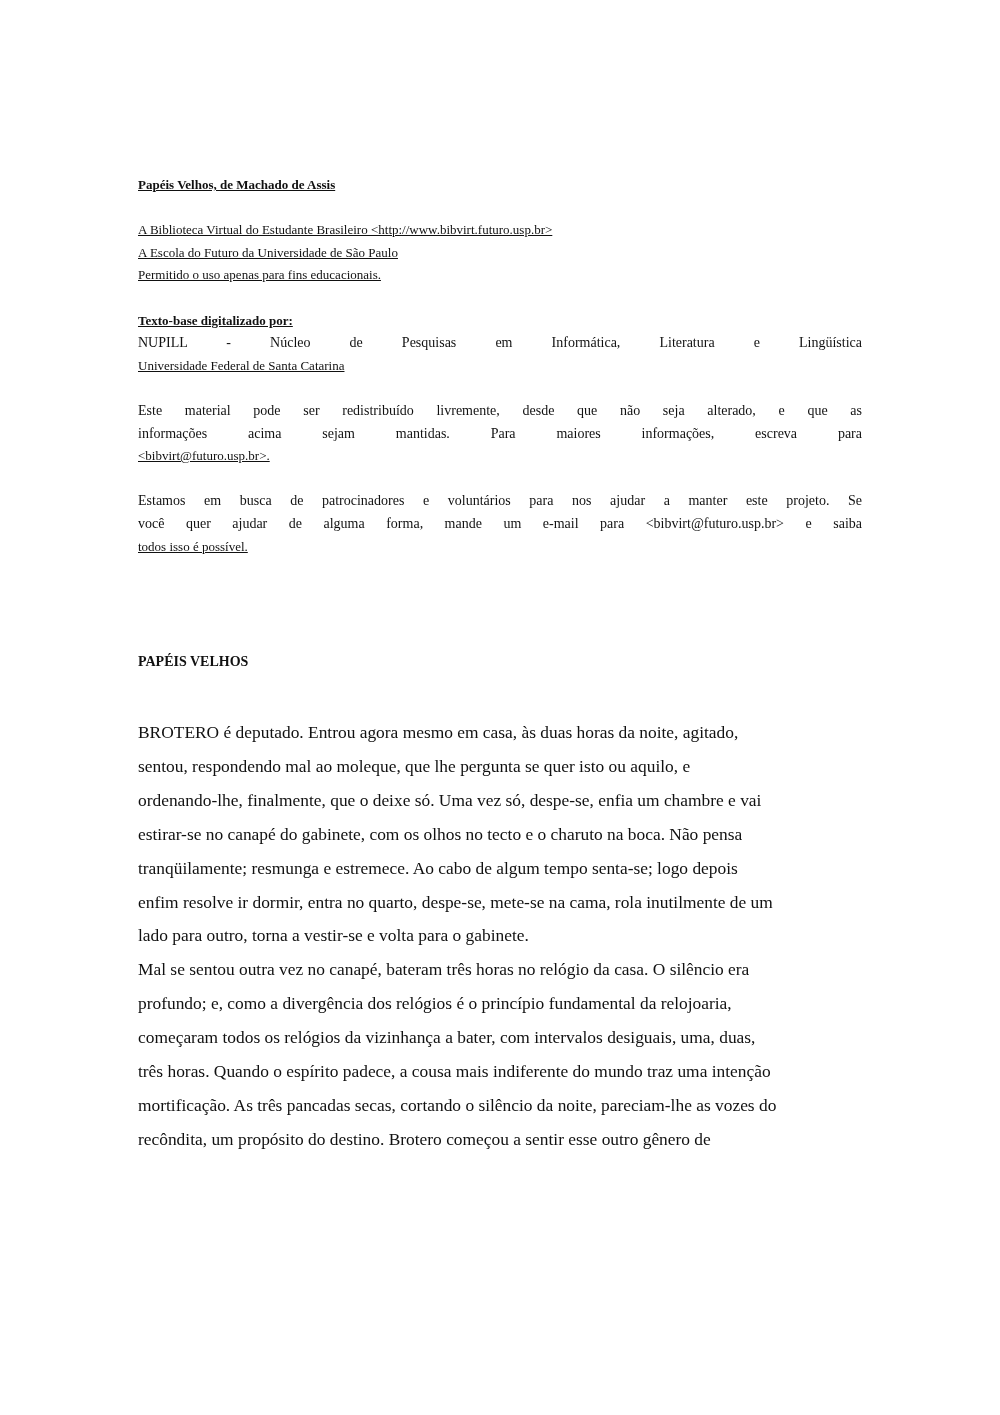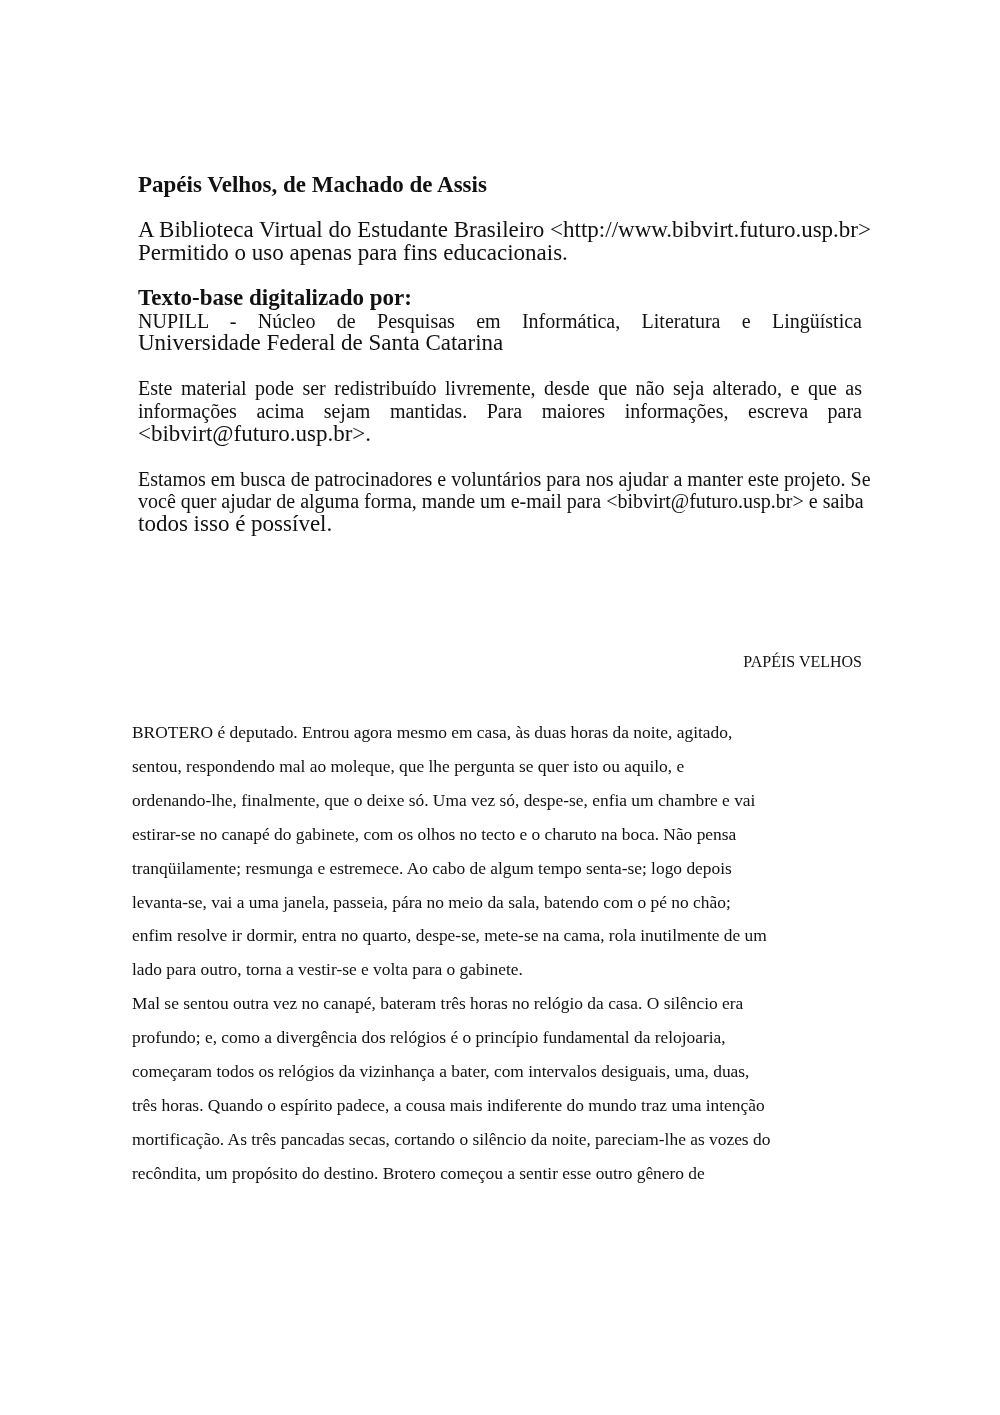--- a/index.html
+++ b/index.html
@@ -15,63 +15,65 @@
       font-family: "Liberation Serif", "DejaVu Serif", serif;
       color: #111111;
     }
     .page {
       position: absolute;
       left: 138px;
       top: 174px;
       width: 724px;
     }
     .line {
-      font-size: 23px;
+      font-size: 13px;
       line-height: 22.6px;
       white-space: nowrap;
+      text-decoration: underline;
     }
     .bold { font-weight: bold; }
     .just {
-      font-size: 20px;
+      font-size: 14px;
       line-height: 22.6px;
       text-align: justify;
       text-align-last: justify;
       white-space: nowrap;
     }
     .gap { height: 22.6px; }
     .title-center {
       position: absolute;
       left: 138px;
       width: 724px;
       top: 650px;
-      text-align: right;
-      font-weight: normal;
-      font-size: 16px;
+      text-align: left;
+      font-weight: bold;
+      font-size: 14px;
       line-height: 24px;
     }
     .story {
       position: absolute;
-      left: 132px;
+      left: 138px;
       top: 716px;
       width: 740px;
     }
     .story .sline {
       font-size: 17.4px;
       line-height: 33.9px;
       white-space: nowrap;
     }
   </style>
 </head>
 <body>
 
 <div class="page">
   <div class="line bold">Papéis Velhos, de Machado de Assis</div>
   <div class="gap"></div>
 
   <div class="line">A Biblioteca Virtual do Estudante Brasileiro &lt;http://www.bibvirt.futuro.usp.br&gt;</div>
+  <div class="line">A Escola do Futuro da Universidade de São Paulo</div>
   <div class="line">Permitido o uso apenas para fins educacionais.</div>
   <div class="gap"></div>
 
   <div class="line bold">Texto-base digitalizado por:</div>
   <div class="just">NUPILL - Núcleo de Pesquisas em Informática, Literatura e Lingüística</div>
   <div class="line">Universidade Federal de Santa Catarina</div>
   <div class="gap"></div>
 
   <div class="just">Este material pode ser redistribuído livremente, desde que não seja alterado, e que as</div>
   <div class="just">informações acima sejam mantidas. Para maiores informações, escreva para</div>
@@ -84,21 +86,20 @@
 </div>
 
 <div class="title-center">PAPÉIS VELHOS</div>
 
 <div class="story">
   <div class="sline">BROTERO é deputado. Entrou agora mesmo em casa, às duas horas da noite, agitado,</div>
   <div class="sline">sentou, respondendo mal ao moleque, que lhe pergunta se quer isto ou aquilo, e</div>
   <div class="sline">ordenando-lhe, finalmente, que o deixe só. Uma vez só, despe-se, enfia um chambre e vai</div>
   <div class="sline">estirar-se no canapé do gabinete, com os olhos no tecto e o charuto na boca. Não pensa</div>
   <div class="sline">tranqüilamente; resmunga e estremece. Ao cabo de algum tempo senta-se; logo depois</div>
-  <div class="sline">levanta-se, vai a uma janela, passeia, pára no meio da sala, batendo com o pé no chão;</div>
   <div class="sline">enfim resolve ir dormir, entra no quarto, despe-se, mete-se na cama, rola inutilmente de um</div>
   <div class="sline">lado para outro, torna a vestir-se e volta para o gabinete.</div>
   <div class="sline">Mal se sentou outra vez no canapé, bateram três horas no relógio da casa. O silêncio era</div>
   <div class="sline">profundo; e, como a divergência dos relógios é o princípio fundamental da relojoaria,</div>
   <div class="sline">começaram todos os relógios da vizinhança a bater, com intervalos desiguais, uma, duas,</div>
   <div class="sline">três horas. Quando o espírito padece, a cousa mais indiferente do mundo traz uma intenção</div>
   <div class="sline">mortificação. As três pancadas secas, cortando o silêncio da noite, pareciam-lhe as vozes do</div>
   <div class="sline">recôndita, um propósito do destino. Brotero começou a sentir esse outro gênero de</div>
 </div>
 

